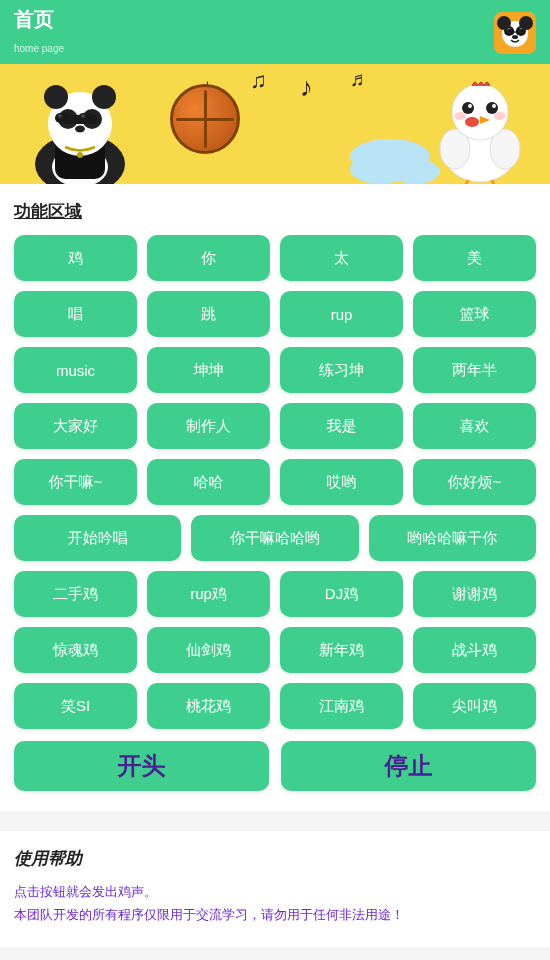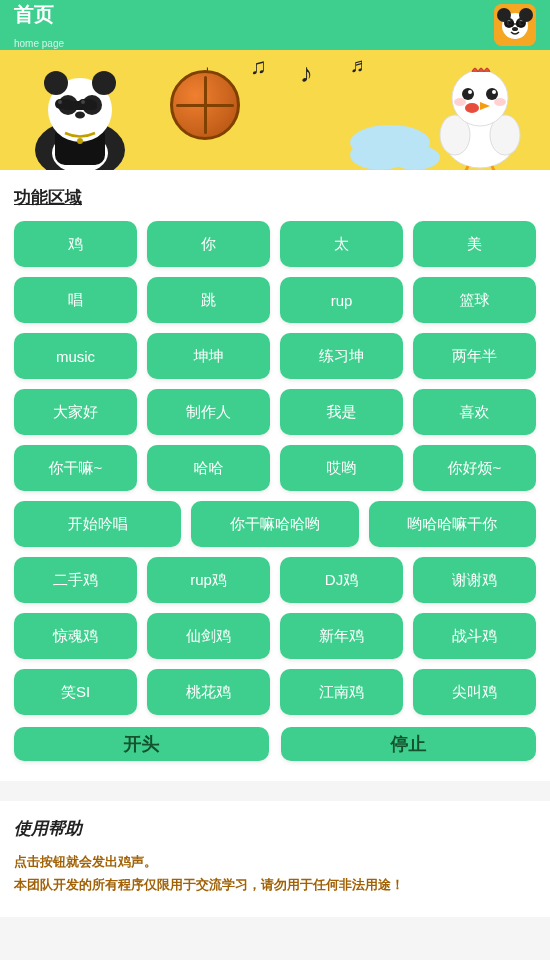--- a/index.html
+++ b/index.html
@@ -8,23 +8,23 @@
       min-height: 960px;
       font-family: -apple-system, "PingFang SC", "Microsoft YaHei", sans-serif;
       background: #f5f5f5;
     }
 
     
     .header {
       background: #3ecf8e;
       padding: 10px 14px 10px 14px;
       display: flex;
-      align-items: center;
+      align-items: flex-end;
       justify-content: space-between;
-      height: 50px;
+      height: 64px;
     }
     .header-title-block {}
     .header-title {
       font-size: 20px;
       font-weight: bold;
       color: #fff;
       line-height: 1.2;
     }
     .header-subtitle {
       font-size: 10px;
@@ -168,26 +168,26 @@
       min-width: 130px;
     }
 
     .bottom-btns {
       display: flex;
       gap: 12px;
       margin-top: 12px;
     }
     .bottom-btn {
       flex: 1;
-      height: 34px;
+      height: 50px;
       background: #3ecf8e;
-      color: #14532d;
+      color: #4c1d95;
       border: none;
       border-radius: 10px;
-      font-size: 18px;
+      font-size: 24px;
       font-weight: bold;
       cursor: pointer;
       box-shadow: 0 2px 4px rgba(0,0,0,0.08);
     }
 
     
     .help-section {
       background: #fff;
       margin: 12px 0 0 0;
       padding: 16px 14px 20px 14px;
@@ -195,23 +195,22 @@
     }
     .help-title {
       font-size: 17px;
       font-weight: bold;
       color: #222;
       margin-bottom: 10px;
       font-style: italic;
     }
     .help-text {
       font-size: 13px;
-      color: #a16207;
+      color: #6d28d9;
       line-height: 1.8;
-      font-weight: bold;
     }
   </style>
 </head>
 <body>
 
 <div class="header">
   <div class="header-title-block">
     <div class="header-title">首页</div>
     <div class="header-subtitle">home page</div>
   </div>

